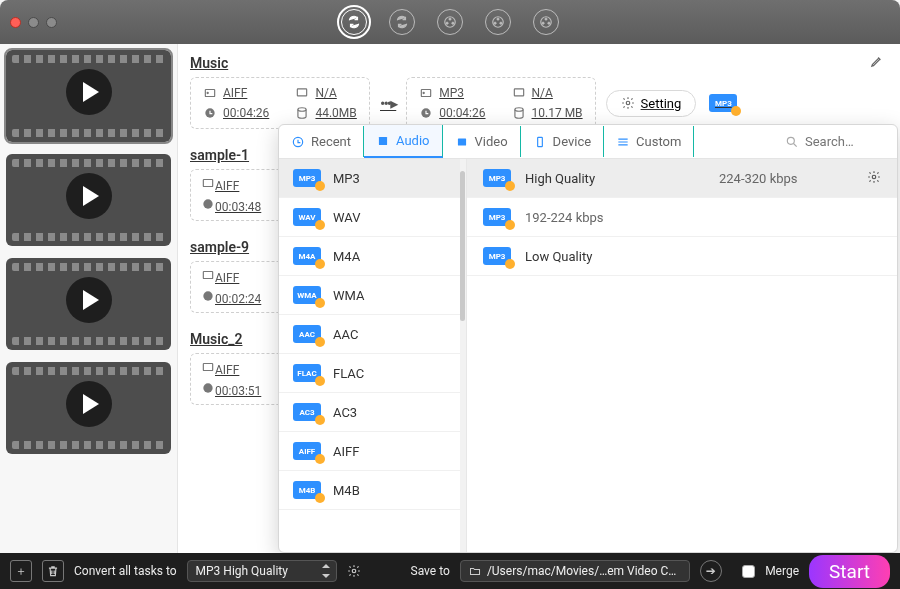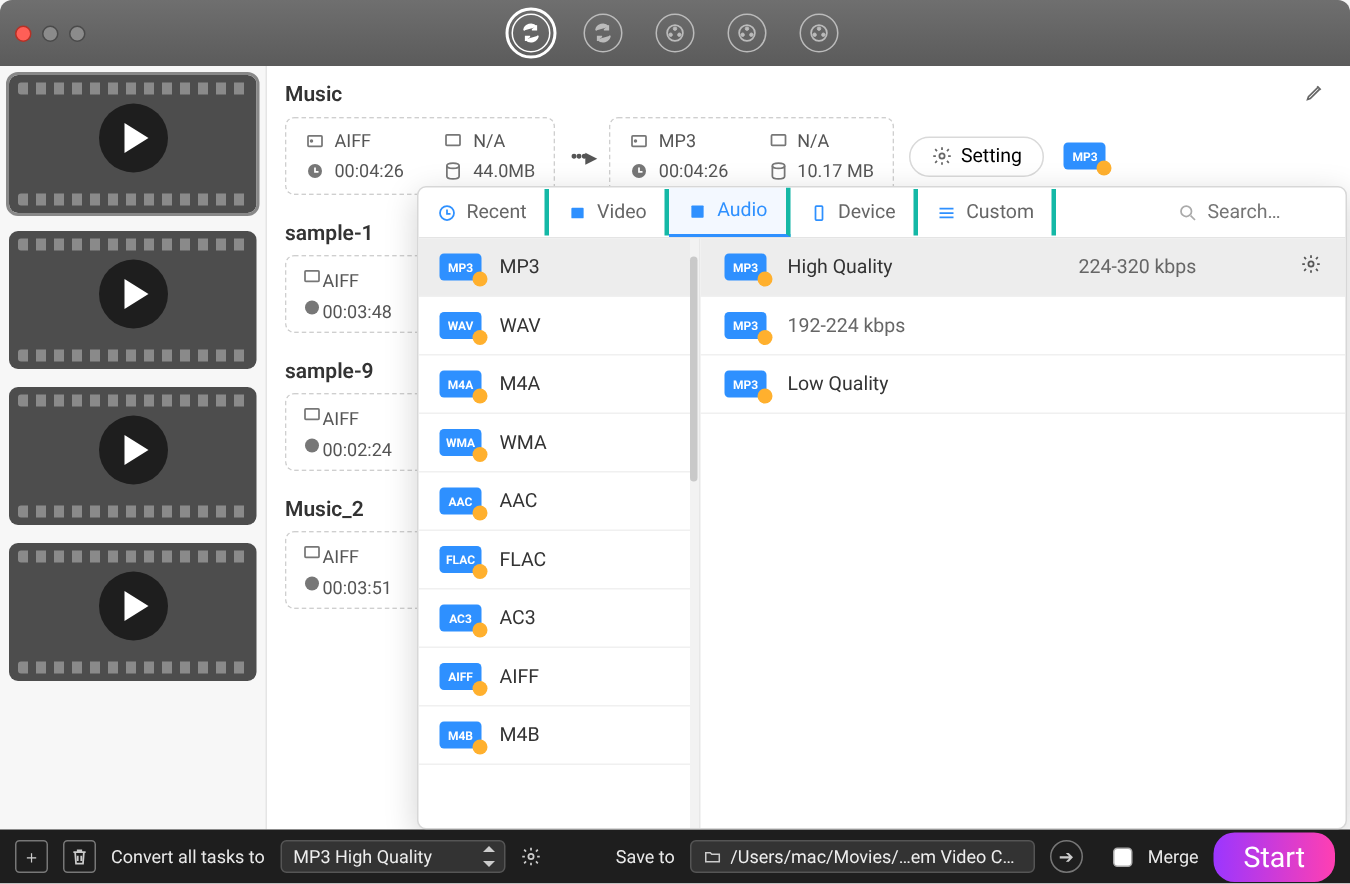--- a/index.html
+++ b/index.html
@@ -24,35 +24,35 @@
   .thumb { padding: 6px; }
   .thumb-card { background:#4d4d4d; color:#fff; border-radius: 6px; height: 92px; display: flex; flex-direction: column; align-items: center; justify-content: center; position:relative; padding: 5px 6px; }
   .thumb-selected .thumb-card { outline: 2px solid #888; }
   .filmstrip { height: 8px; background: repeating-linear-gradient(90deg,#8a8a8a 0 7px,#4d4d4d 7px 12px); width: 100%; border-radius:2px; }
   .filmstrip.bot{margin-top:auto;}
   .play-circle { width: 46px; height: 46px; border-radius: 50%; background:#1e1e1e; display:flex; align-items:center; justify-content:center; margin:6px 0;}
   .play-circle::after{content:"";border-left:16px solid #fff;border-top:10px solid transparent;border-bottom:10px solid transparent;margin-left:4px;}
 
   
   .content { flex:1; padding: 10px 16px 0 12px; position:relative; overflow:hidden; }
-  .row-block { margin-bottom: 18px; }
+  .row-block { margin-bottom: 18px; text-decoration: underline; }
   .row-title { display:flex; align-items:center; font-weight:600; font-size:14px; margin-bottom:6px; justify-content:space-between;}
   .edit-btn{cursor:pointer;color:#666;}
   .conv-row { display:flex; align-items:center; gap: 10px; }
   .card { border:1px dashed #cfcfcf; border-radius:6px; padding:8px 12px; display:grid; grid-template-columns:auto auto; column-gap:26px; row-gap:6px; font-size:12px; color:#555; background:#fff; min-width:180px;}
   .card .meta{display:flex;align-items:center;gap:6px;white-space:nowrap;}
   .arrow { font-size:16px; color:#555; letter-spacing:-2px;}
   .setting-btn{border:1px solid #d9d9d9;border-radius:16px;background:#fff;padding:5px 14px;display:flex;align-items:center;gap:6px;cursor:pointer;font-size:13px;}
   .fmt-chip{width:34px;height:24px;display:flex;align-items:center;justify-content:center;}
   .mini-card{border:1px dashed #cfcfcf;border-radius:6px;padding:6px 10px;display:flex;flex-direction:column;gap:4px;font-size:12px;color:#555;background:#fff;}
 
   
   .popover{position:absolute;left:100px;top:80px;right:2px;bottom:0;background:#fff;border:1px solid #d7d7d7;border-radius:6px;box-shadow:0 6px 22px rgba(0,0,0,.18);display:flex;flex-direction:column;overflow:hidden;}
   .pop-tabs{display:flex;border-bottom:1px solid #e4e4e4;align-items:center;}
-  .pop-tab{padding:8px 12px;display:flex;align-items:center;gap:6px;font-size:13px;color:#666;cursor:pointer;border-right:3px solid #14b8a6;}
+  .pop-tab{padding:8px 12px;display:flex;align-items:center;gap:6px;font-size:13px;color:#666;cursor:pointer;border-right:1px solid #14b8a6;}
   .pop-tab.active{color:#2e90ff;border-bottom:2px solid #2e90ff;background:#f3f8ff;}
   .pop-search{margin-left:auto;margin-right:12px;display:flex;align-items:center;gap:6px;color:#aaa;}
   .pop-search input{border:none;outline:none;width:80px;font-size:13px;color:#444;}
   .pop-body{flex:1;display:flex;overflow:hidden;}
   .fmt-list{width:188px;border-right:1px solid #e7e7e7;overflow-y:auto;}
   .fmt-item{display:flex;align-items:center;gap:12px;padding:10px 14px;border-bottom:1px solid #f0f0f0;cursor:pointer;font-size:13px;}
   .fmt-item.selected{background:#ededed;}
   .quality-list{flex:1;overflow-y:auto;}
   .q-item{display:flex;align-items:center;gap:14px;padding:10px 16px;border-bottom:1px solid #f0f0f0;cursor:pointer;}
   .q-item.selected{background:#ededed;}
@@ -286,31 +286,31 @@
 
     <div class="popover">
       <div class="pop-tabs">
         <div class="pop-tab">
             <svg class="ico" viewBox="0 0 24 24" stroke="#2e90ff" fill="none" stroke-width="2">
               <circle cx="12" cy="12" r="8"></circle>
               <path d="M12 8v5h4"></path>
             </svg>
             <span>Recent</span>
           </div>
+        <div class="pop-tab active">
+            <svg class="ico" viewBox="0 0 24 24" fill="#2e90ff">
+              <rect x="5" y="5" width="14" height="14" rx="1"></rect>
+            </svg>
+            <span>Audio</span>
+          </div>
         <div class="pop-tab">
             <svg class="ico" viewBox="0 0 24 24" fill="#2e90ff">
               <rect x="5" y="6" width="14" height="12" rx="1"></rect>
             </svg>
             <span>Video</span>
-          </div>
-        <div class="pop-tab active">
-            <svg class="ico" viewBox="0 0 24 24" fill="#2e90ff">
-              <rect x="5" y="5" width="14" height="14" rx="1"></rect>
-            </svg>
-            <span>Audio</span>
           </div>
         <div class="pop-tab">
             <svg class="ico" viewBox="0 0 24 24" stroke="#2e90ff" fill="none" stroke-width="2">
               <rect x="8" y="4" width="8" height="16" rx="1"></rect>
             </svg>
             <span>Device</span>
           </div>
         <div class="pop-tab">
             <svg class="ico" viewBox="0 0 24 24" stroke="#2e90ff" stroke-width="2">
               <path d="M4 7h16M4 12h16M4 17h16"></path>

